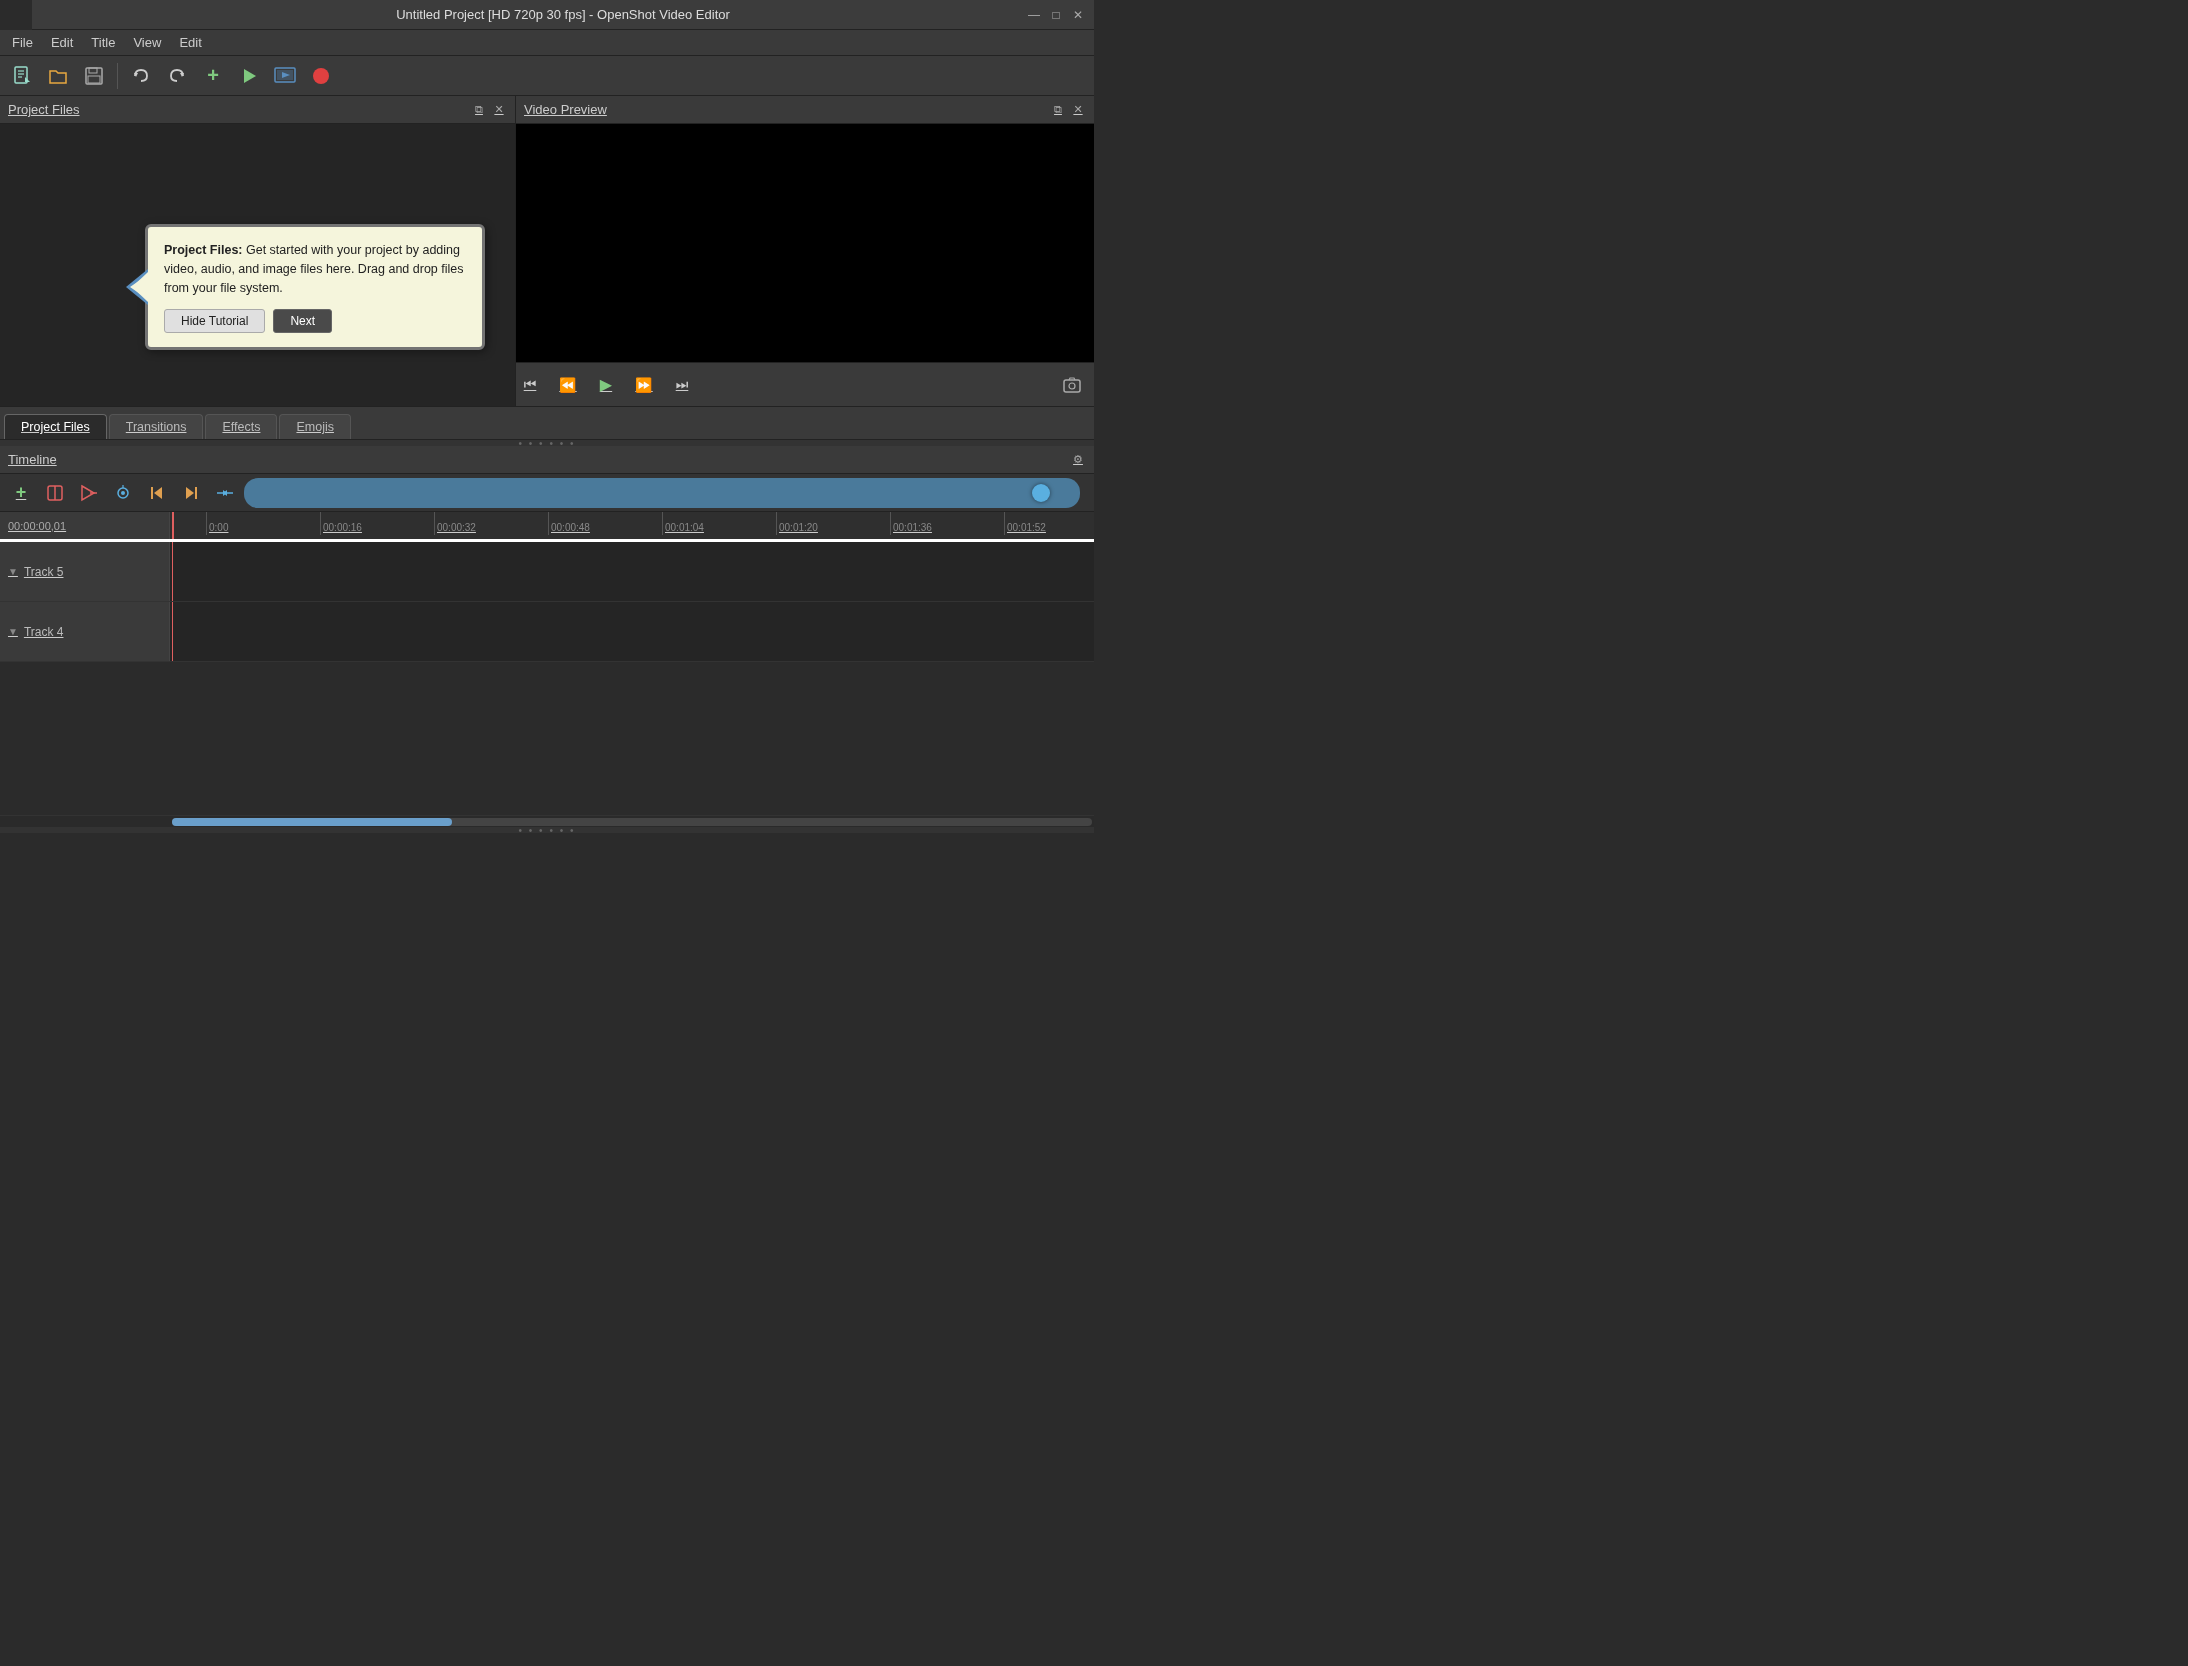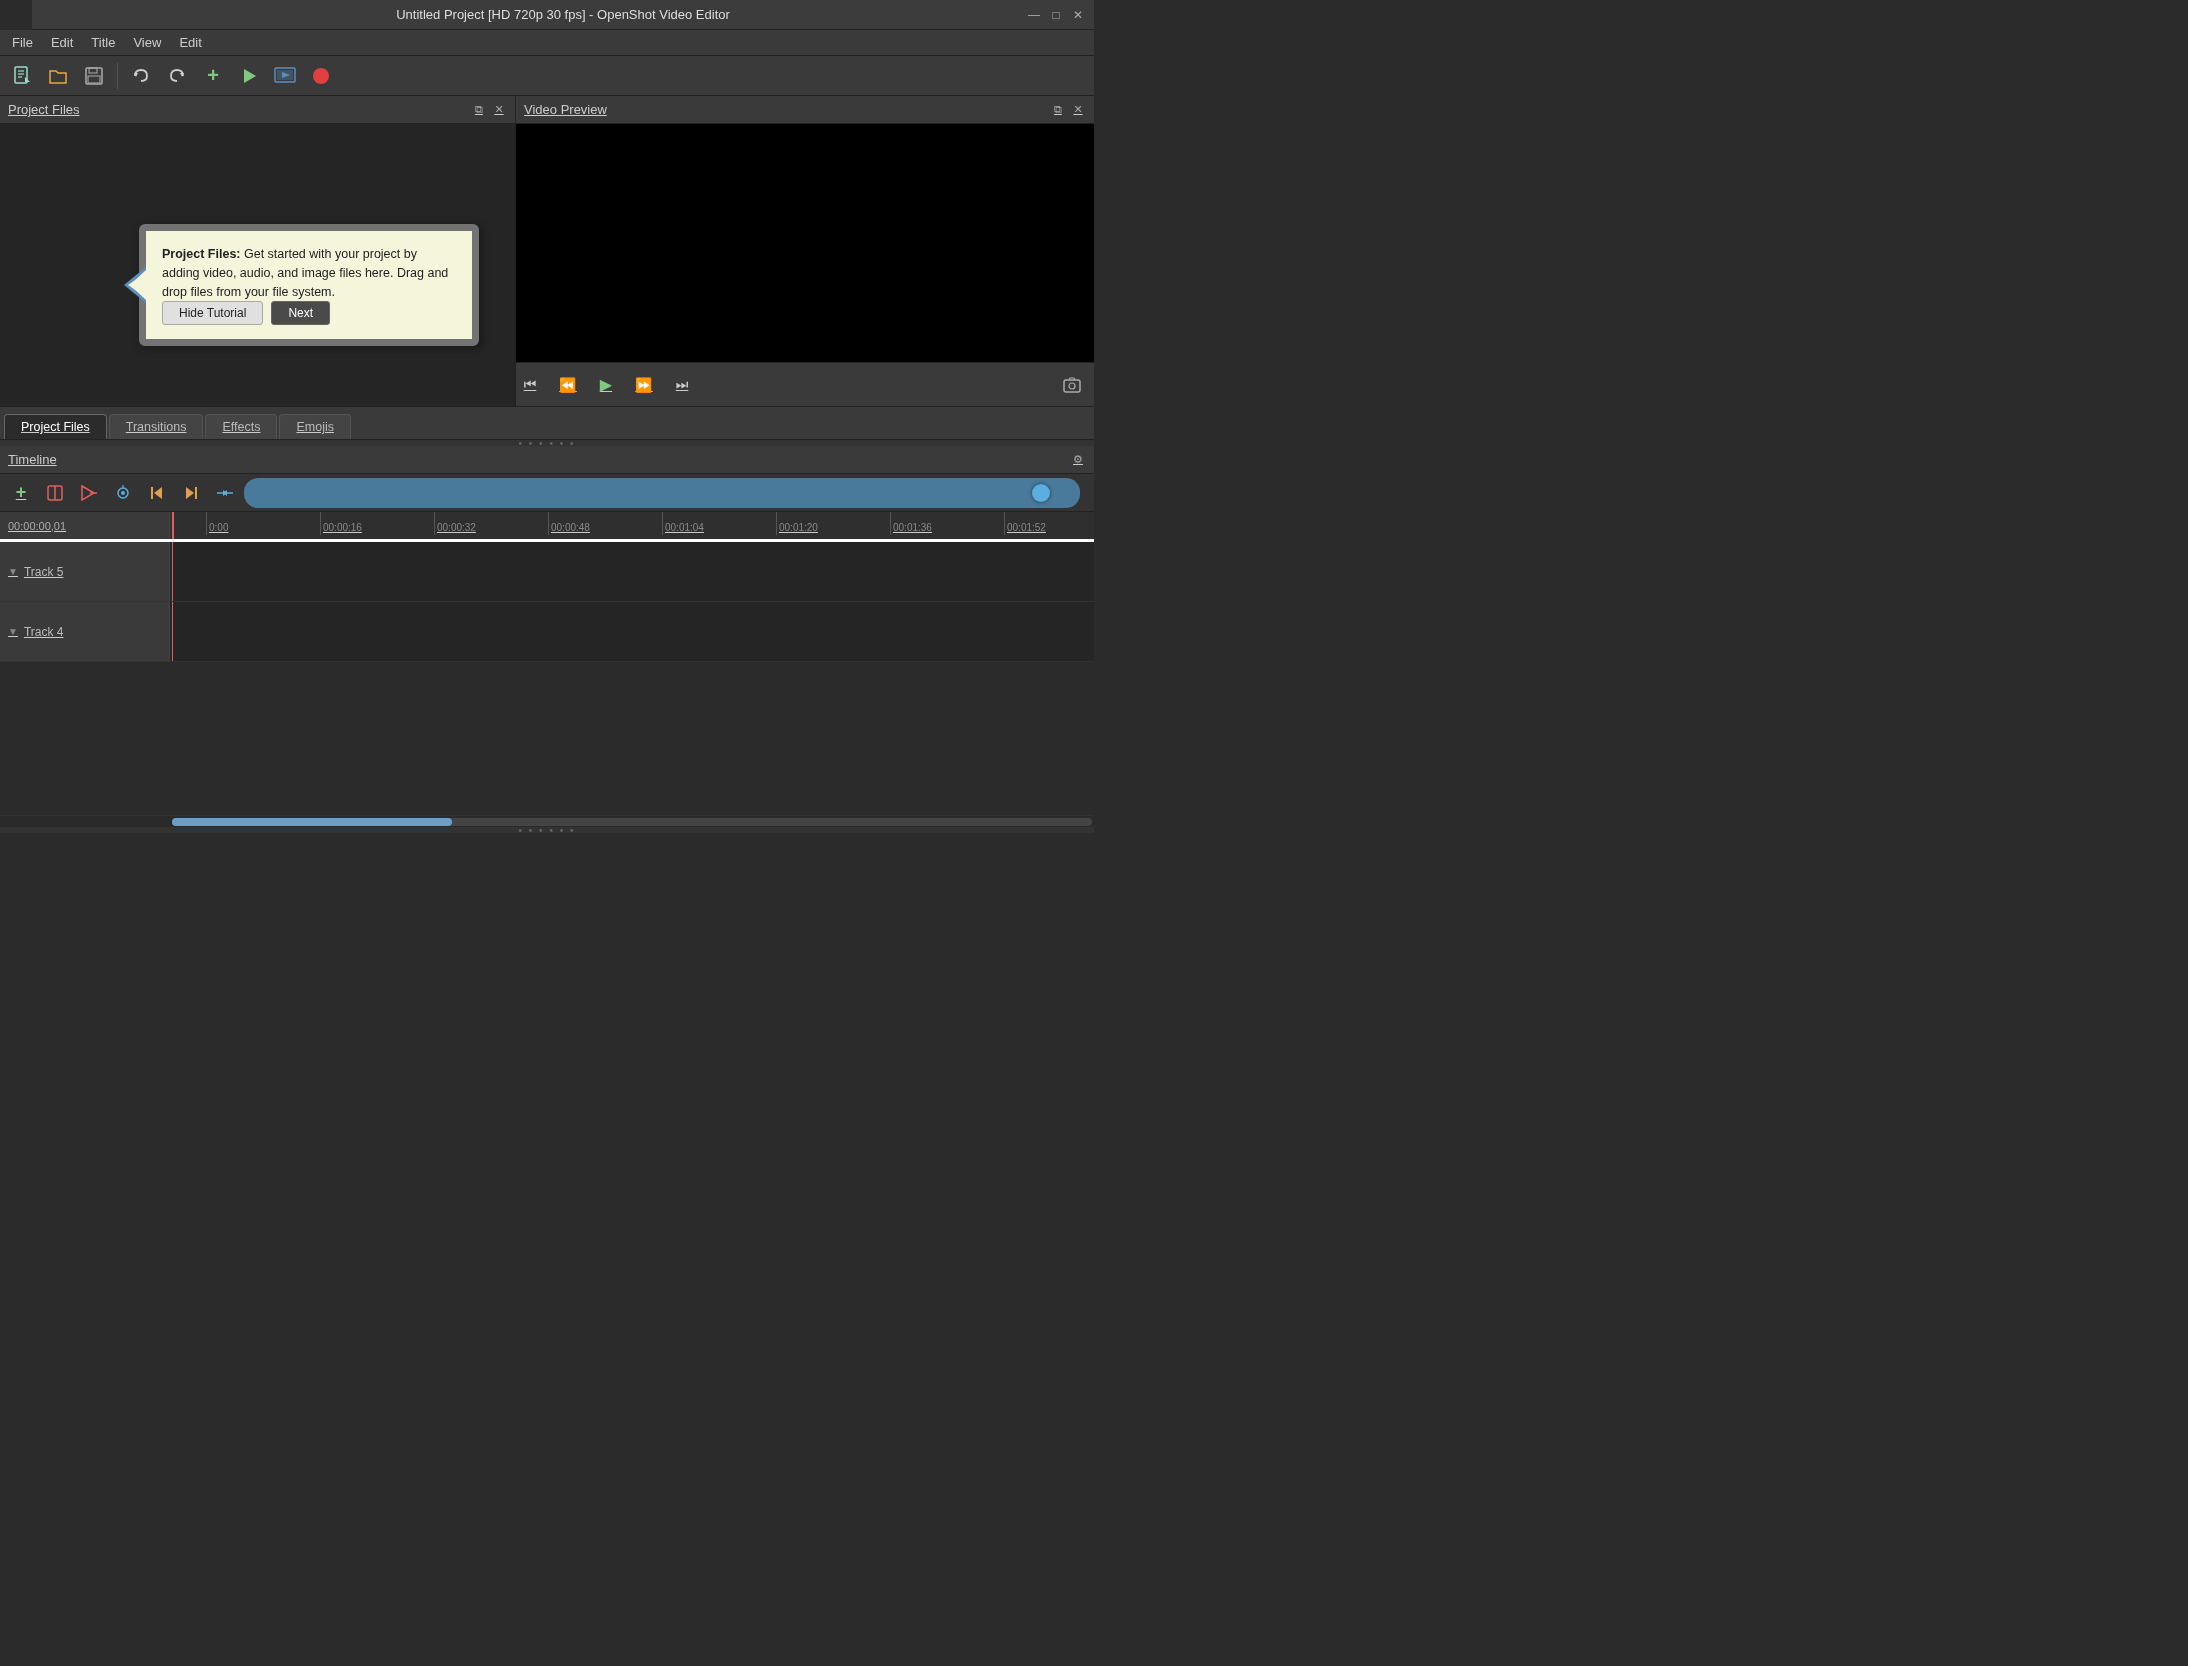--- a/index.html
+++ b/index.html
@@ -161,24 +161,24 @@
     .project-files-content {
       flex: 1;
       background: #252525;
       position: relative;
       overflow: hidden;
     }
 
     
     .tooltip-bubble {
       position: absolute;
-      left: 139px;
+      left: 145px;
       top: 100px;
       background: #f5f5dc;
-      border: 7px solid #737373;
+      border: 3px solid #737373;
       border-radius: 6px;
       padding: 14px 16px;
       width: 340px;
       color: #222;
       font-size: 12.5px;
       line-height: 1.5;
       z-index: 100;
       box-shadow: 2px 2px 8px rgba(0,0,0,0.4);
     }
     .tooltip-bubble::before {
@@ -200,20 +200,21 @@
       transform: translateY(-50%);
       width: 0; height: 0;
       border-top: 13px solid transparent;
       border-bottom: 13px solid transparent;
       border-right: 19px solid #f5f5dc;
     }
     .tooltip-text strong { font-weight: bold; }
     .tooltip-actions {
       display: flex;
       gap: 8px;
+      margin-top: 12px;
       justify-content: flex-start;
       align-items: center;
     }
     .tooltip-btn {
       padding: 4px 16px;
       background: #e0e0e0;
       border: 1px solid #aaa;
       border-radius: 3px;
       cursor: pointer;
       font-size: 12px;

